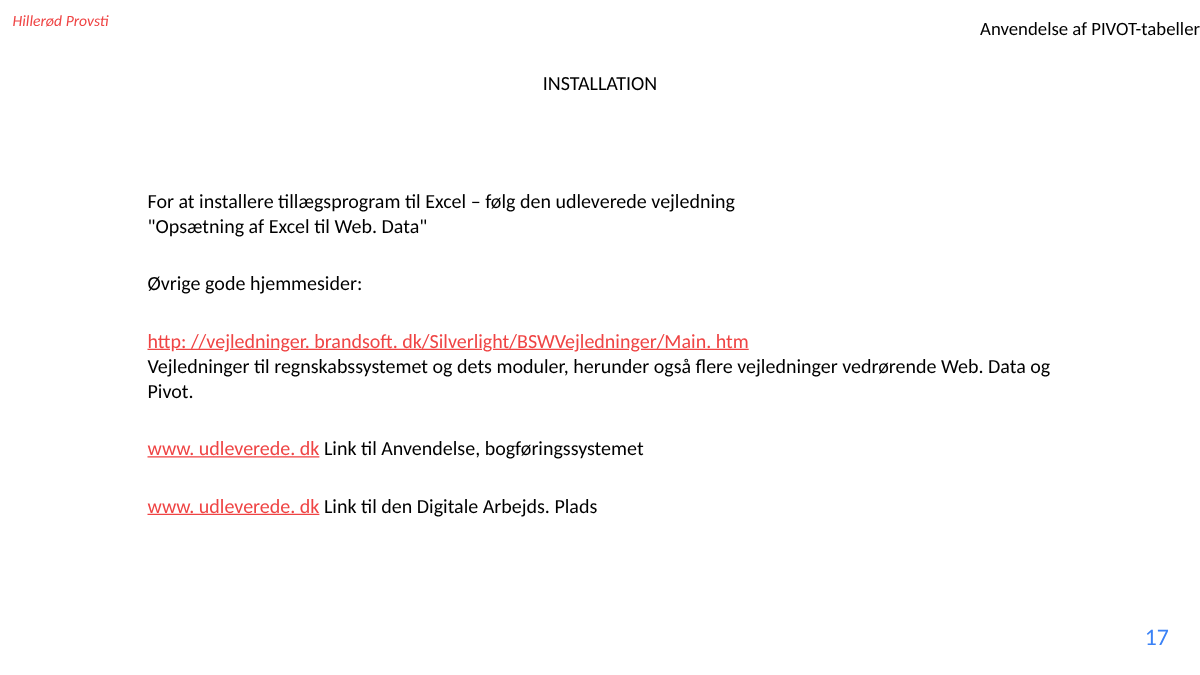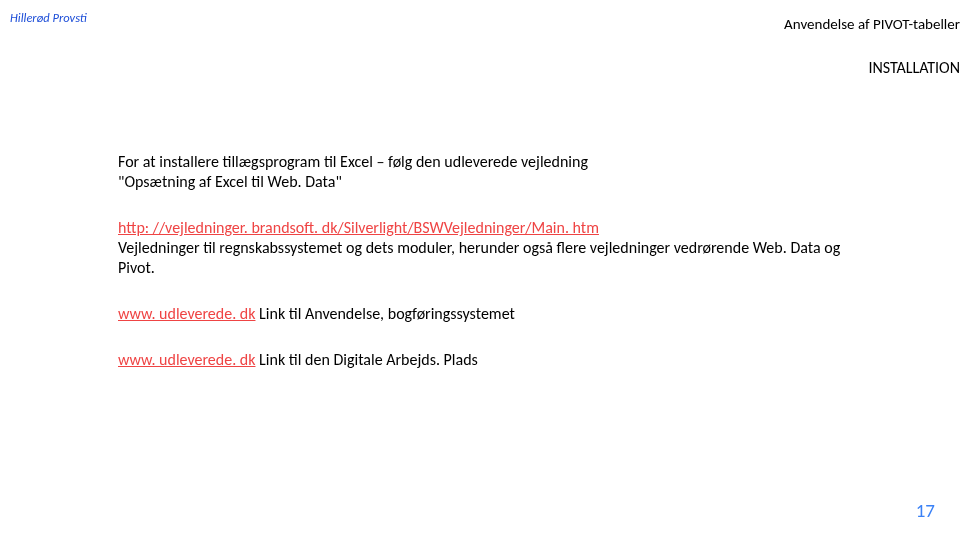--- a/index.html
+++ b/index.html
@@ -12,37 +12,37 @@
     color: #000;
     position: relative;
     overflow: hidden;
   }
   .header-left {
     position: absolute;
     top: 10px;
     left: 10px;
     font-style: italic;
     font-size: 12.5px;
-    color: #1d4ed8;
+    color: #ef4444;
   }
   .header-center {
     position: absolute;
     top: 15px;
     left: 0;
     width: 100%;
     text-align: right;
     font-size: 15px;
     color: #000;
   }
   .title {
     position: absolute;
     top: 58px;
     left: 0;
     width: 100%;
-    text-align: right;
+    text-align: center;
     font-size: 16px;
     color: #000;
   }
   .content {
     position: absolute;
     top: 120px;
     left: 118px;
     width: 760px;
     font-size: 16px;
     line-height: 1.25;
@@ -67,20 +67,21 @@
 
 <div class="header-left">Hillerød Provsti</div>
 <div class="header-center">Anvendelse af PIVOT-tabeller</div>
 
 <div class="title">INSTALLATION</div>
 
 <div class="content">
 
   <p class="para" style="max-width:520px;margin-top:32px;">For at installere tillægsprogram til Excel – følg den udleverede vejledning "Opsætning af Excel til Web. Data"</p>
 
+  <p class="para">Øvrige gode hjemmesider:</p>
 
   <p class="para">
     <a href="#" class="link">http: //vejledninger. brandsoft. dk/Silverlight/BSWVejledninger/Main. htm</a><br>
     <span>Vejledninger til regnskabssystemet og dets moduler, herunder også flere vejledninger vedrørende Web. Data og Pivot.</span>
   </p>
 
   <p class="para">
     <a href="#" class="link">www. udleverede. dk</a><span> Link til Anvendelse, bogføringssystemet</span>
   </p>
 

